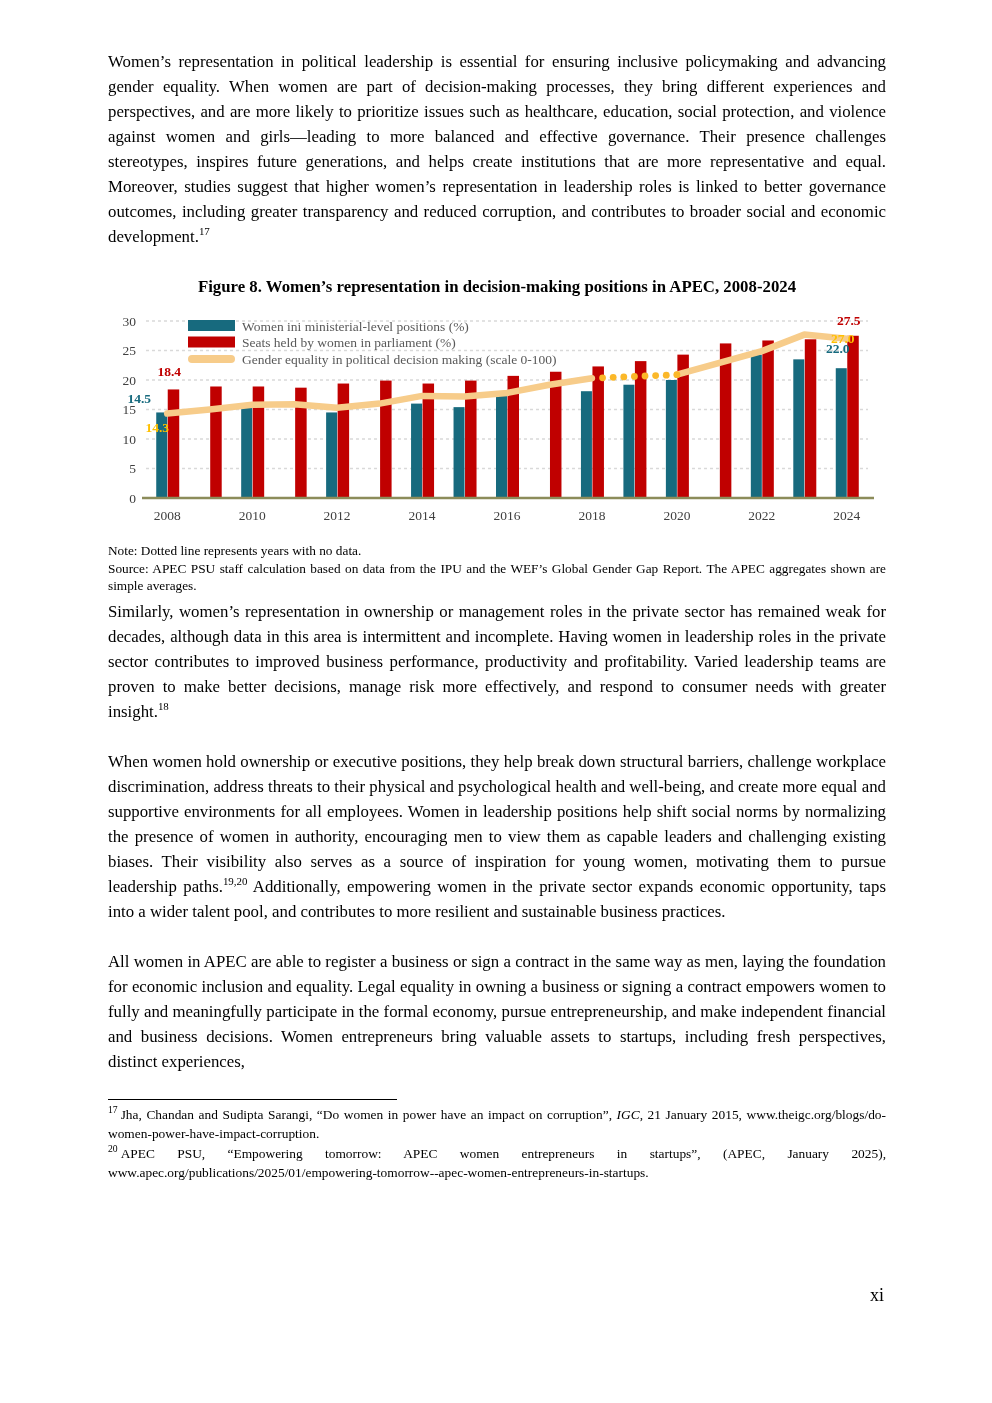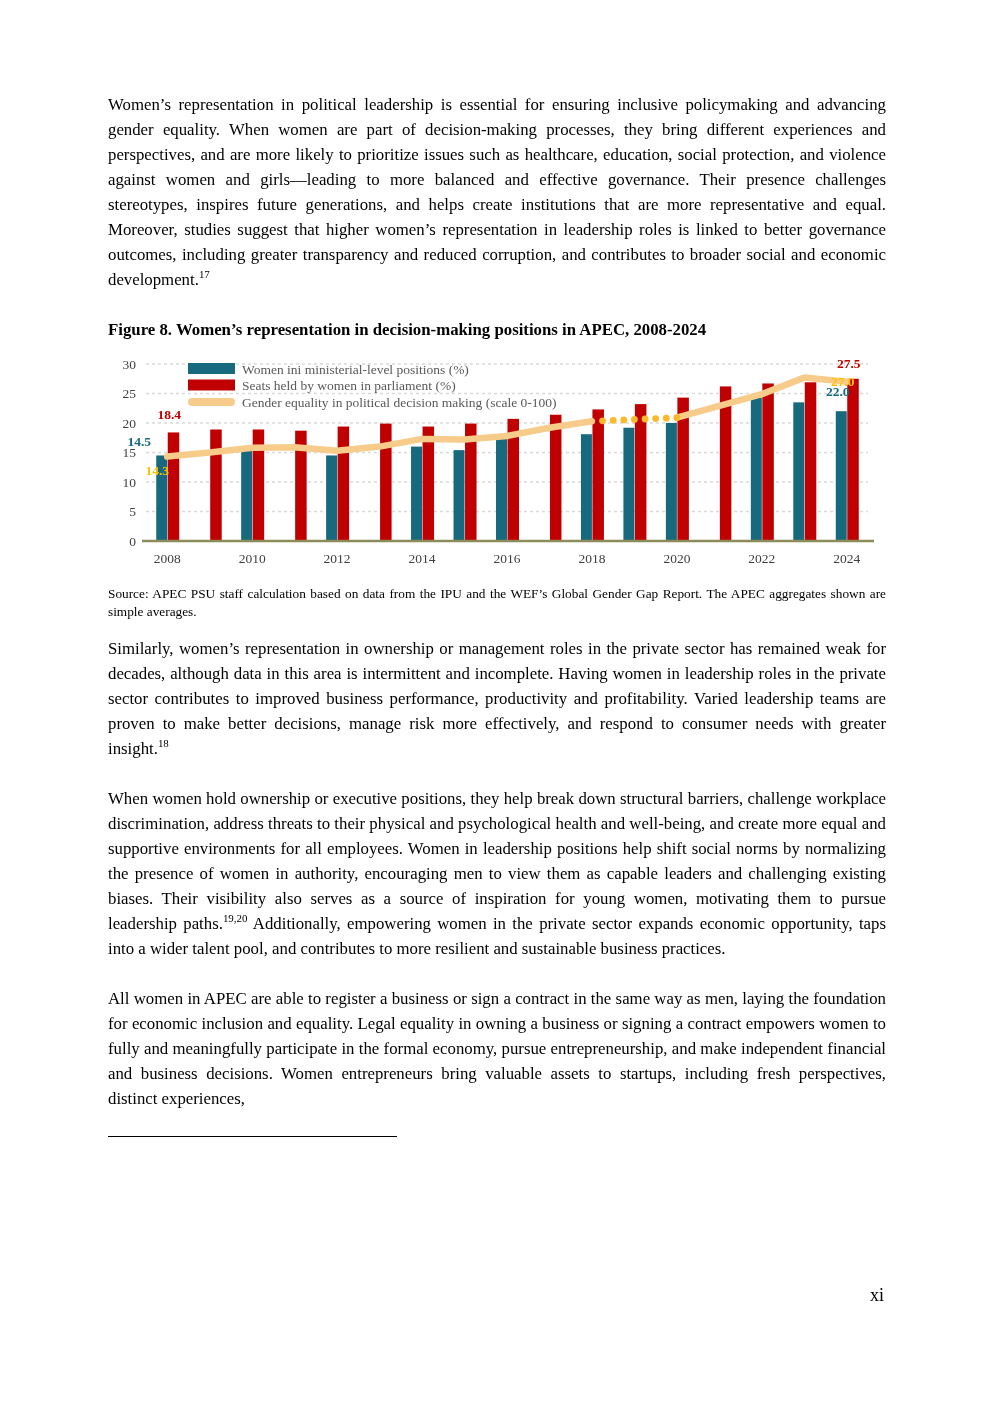--- a/index.html
+++ b/index.html
@@ -3,31 +3,31 @@
 <meta charset="utf-8">
 <style>
   html,body{margin:0;padding:0;background:#ffffff;}
   .page{
     position:relative;
     width:992px;height:1403px;
     background:#ffffff;
     font-family:"Liberation Serif", serif;
     font-size:16.8px;line-height:25px;color:#000000;
     box-sizing:border-box;
-    padding:92px 106px 0 108px;
+    padding:49px 106px 0 108px;
     overflow:hidden;
   }
   p.body-para{margin:0 0 25px 0;text-align:justify;}
   p.body-para sup{font-size:0.65em;line-height:0;}
   .figure-title{
-    text-align:left;font-weight:bold;margin:2px 0 14px 0;
+    text-align:center;font-weight:bold;margin:2px 0 14px 0;
   }
   .chart-wrap{position:relative;margin:0 0 4px 4px;}
   .chart-note{font-size:13.3px;line-height:17.5px;text-align:left;margin:2px 0 0 0;}
-  .chart-source{font-size:13.3px;line-height:17.5px;text-align:justify;margin:0 0 16px 0;}
+  .chart-source{font-size:13.3px;line-height:17.5px;text-align:justify;margin:0 0 4px 0;}
   .after-figure{margin-top:20px;}
   .footnote-rule{
     border:none;border-top:1.6px solid #000;
     width:289px;margin:14px 0 5px 0;
   }
   .footnotes{font-size:13.4px;line-height:19.5px;}
   .footnotes p{margin:0;text-align:justify;}
   .footnotes sup{font-size:0.72em;line-height:0;padding-right:3px;}
   .footnotes .it{font-style:italic;}
   .page-number{
@@ -122,27 +122,30 @@
           </g>
           <text x="57.23529411764706" y="63.44" text-anchor="middle" font-size="13.5" font-weight="bold" fill="#c00000">18.4</text>
           <text x="27.235294117647058" y="90.44999999999999" text-anchor="middle" font-size="13.5" font-weight="bold" fill="#176a7e">14.5</text>
           <text x="45.23529411764706" y="118.63" text-anchor="middle" font-size="13.5" font-weight="bold" fill="#ffc000">14.3</text>
           <text x="736.7647058823529" y="11.75" text-anchor="middle" font-size="13.5" font-weight="bold" fill="#c00000">27.5</text>
           <text x="730.7647058823529" y="29.69999999999999" text-anchor="middle" font-size="13.5" font-weight="bold" fill="#ffc000">27.0</text>
           <text x="725.7647058823529" y="40.19999999999999" text-anchor="middle" font-size="13.5" font-weight="bold" fill="#176a7e">22.0</text>
         </svg></div>
   </div>
 
+  <p class="chart-note">Note: Dotted line represents years with no data.</p>
   <p class="chart-source">Source: APEC PSU staff calculation based on data from the IPU and the WEF’s Global Gender Gap Report. The APEC aggregates shown are simple averages.</p>
 
   <p class="body-para after-figure"><span>Similarly, women’s representation in ownership or management roles in the private sector has remained weak for decades, although data in this area is intermittent and incomplete. Having women in leadership roles in the private sector contributes to improved business performance, productivity and profitability. Varied leadership teams are proven to make better decisions, manage risk more effectively, and respond to consumer needs with greater insight.</span><sup>18</sup></p>
 
   <p class="body-para"><span>When women hold ownership or executive positions, they help break down structural barriers, challenge workplace discrimination, address threats to their physical and psychological health and well-being, and create more equal and supportive environments for all employees. Women in leadership positions help shift social norms by normalizing the presence of women in authority, encouraging men to view them as capable leaders and challenging existing biases. Their visibility also serves as a source of inspiration for young women, motivating them to pursue leadership paths.</span><sup>19,20</sup><span> Additionally, empowering women in the private sector expands economic opportunity, taps into a wider talent pool, and contributes to more resilient and sustainable business practices.</span></p>
 
   <p class="body-para"><span>All women in APEC are able to register a business or sign a contract in the same way as men, laying the foundation for economic inclusion and equality. Legal equality in owning a business or signing a contract empowers women to fully and meaningfully participate in the formal economy, pursue entrepreneurship, and make independent financial and business decisions. Women entrepreneurs bring valuable assets to startups, including fresh perspectives, distinct experiences,</span></p>
 
   <hr class="footnote-rule">
 
   <div class="footnotes">
+      <p><sup>17</sup><span>Jha, Chandan and Sudipta Sarangi, “Do women in power have an impact on corruption”, </span><span class="it">IGC</span><span>, 21 January 2015, www.theigc.org/blogs/do-women-power-have-impact-corruption.</span></p>
+      <p><sup>20</sup><span>APEC PSU, “Empowering tomorrow: APEC women entrepreneurs in startups”, (APEC, January 2025), www.apec.org/publications/2025/01/empowering-tomorrow--apec-women-entrepreneurs-in-startups.</span></p>
     </div>
 
   <div class="page-number">xi</div>
 </div>
 
 </body></html>

